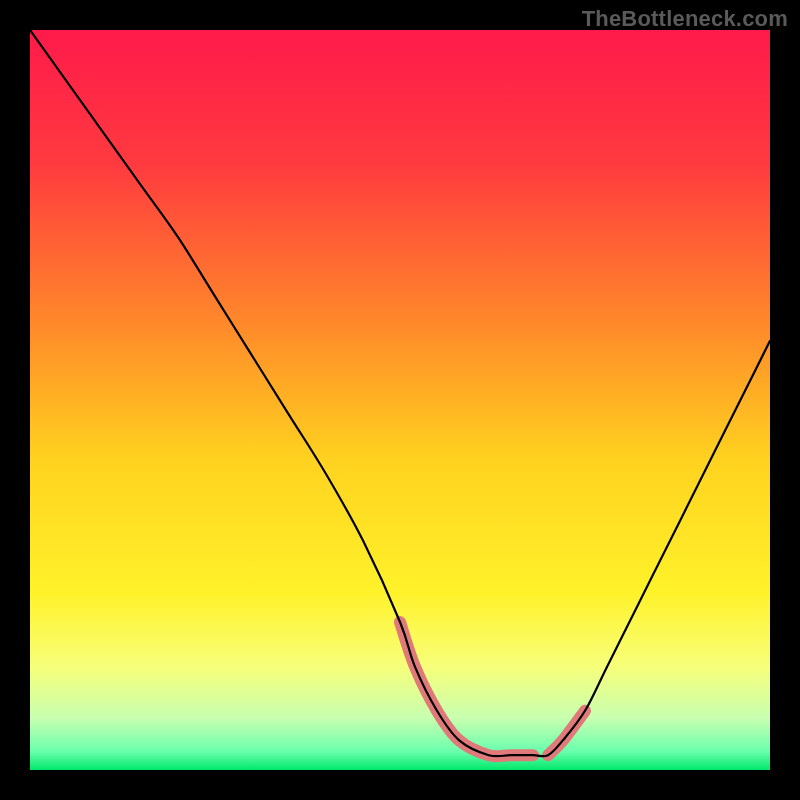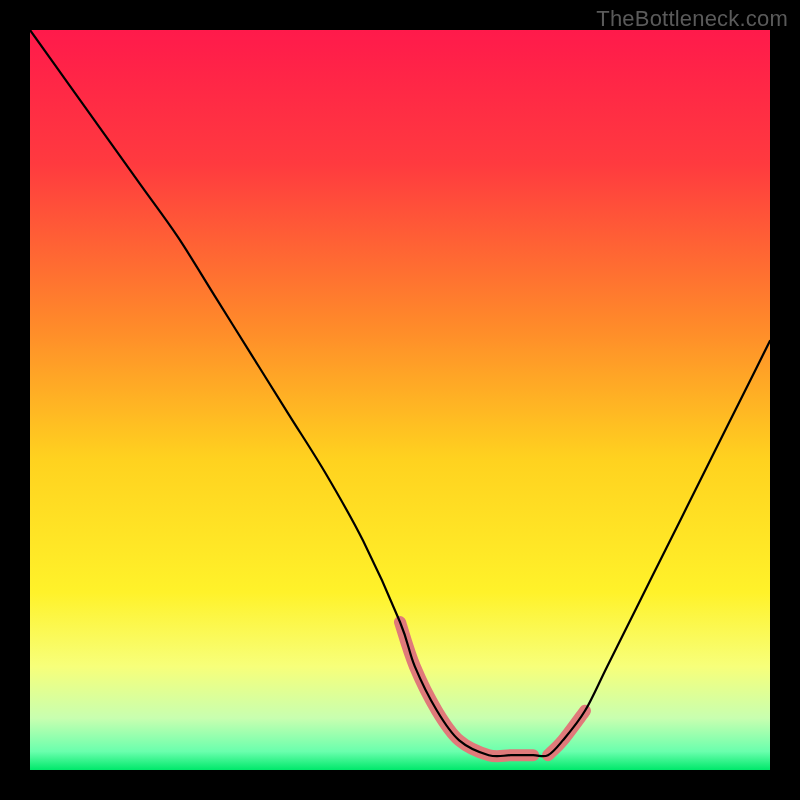--- a/index.html
+++ b/index.html
@@ -32,21 +32,21 @@
   .curve-svg {
     position: absolute;
     inset: 0;
   }
   .watermark {
     position: absolute;
     top: 6px;
     right: 12px;
     color: #5a5a5a;
     font-size: 22px;
-    font-weight: 400;
+    font-weight: 700;
     letter-spacing: 0.2px;
   }
 </style>
 </head>
 <body>
 
 <div class="frame">
 
   <div class="watermark">TheBottleneck.com</div>
 

